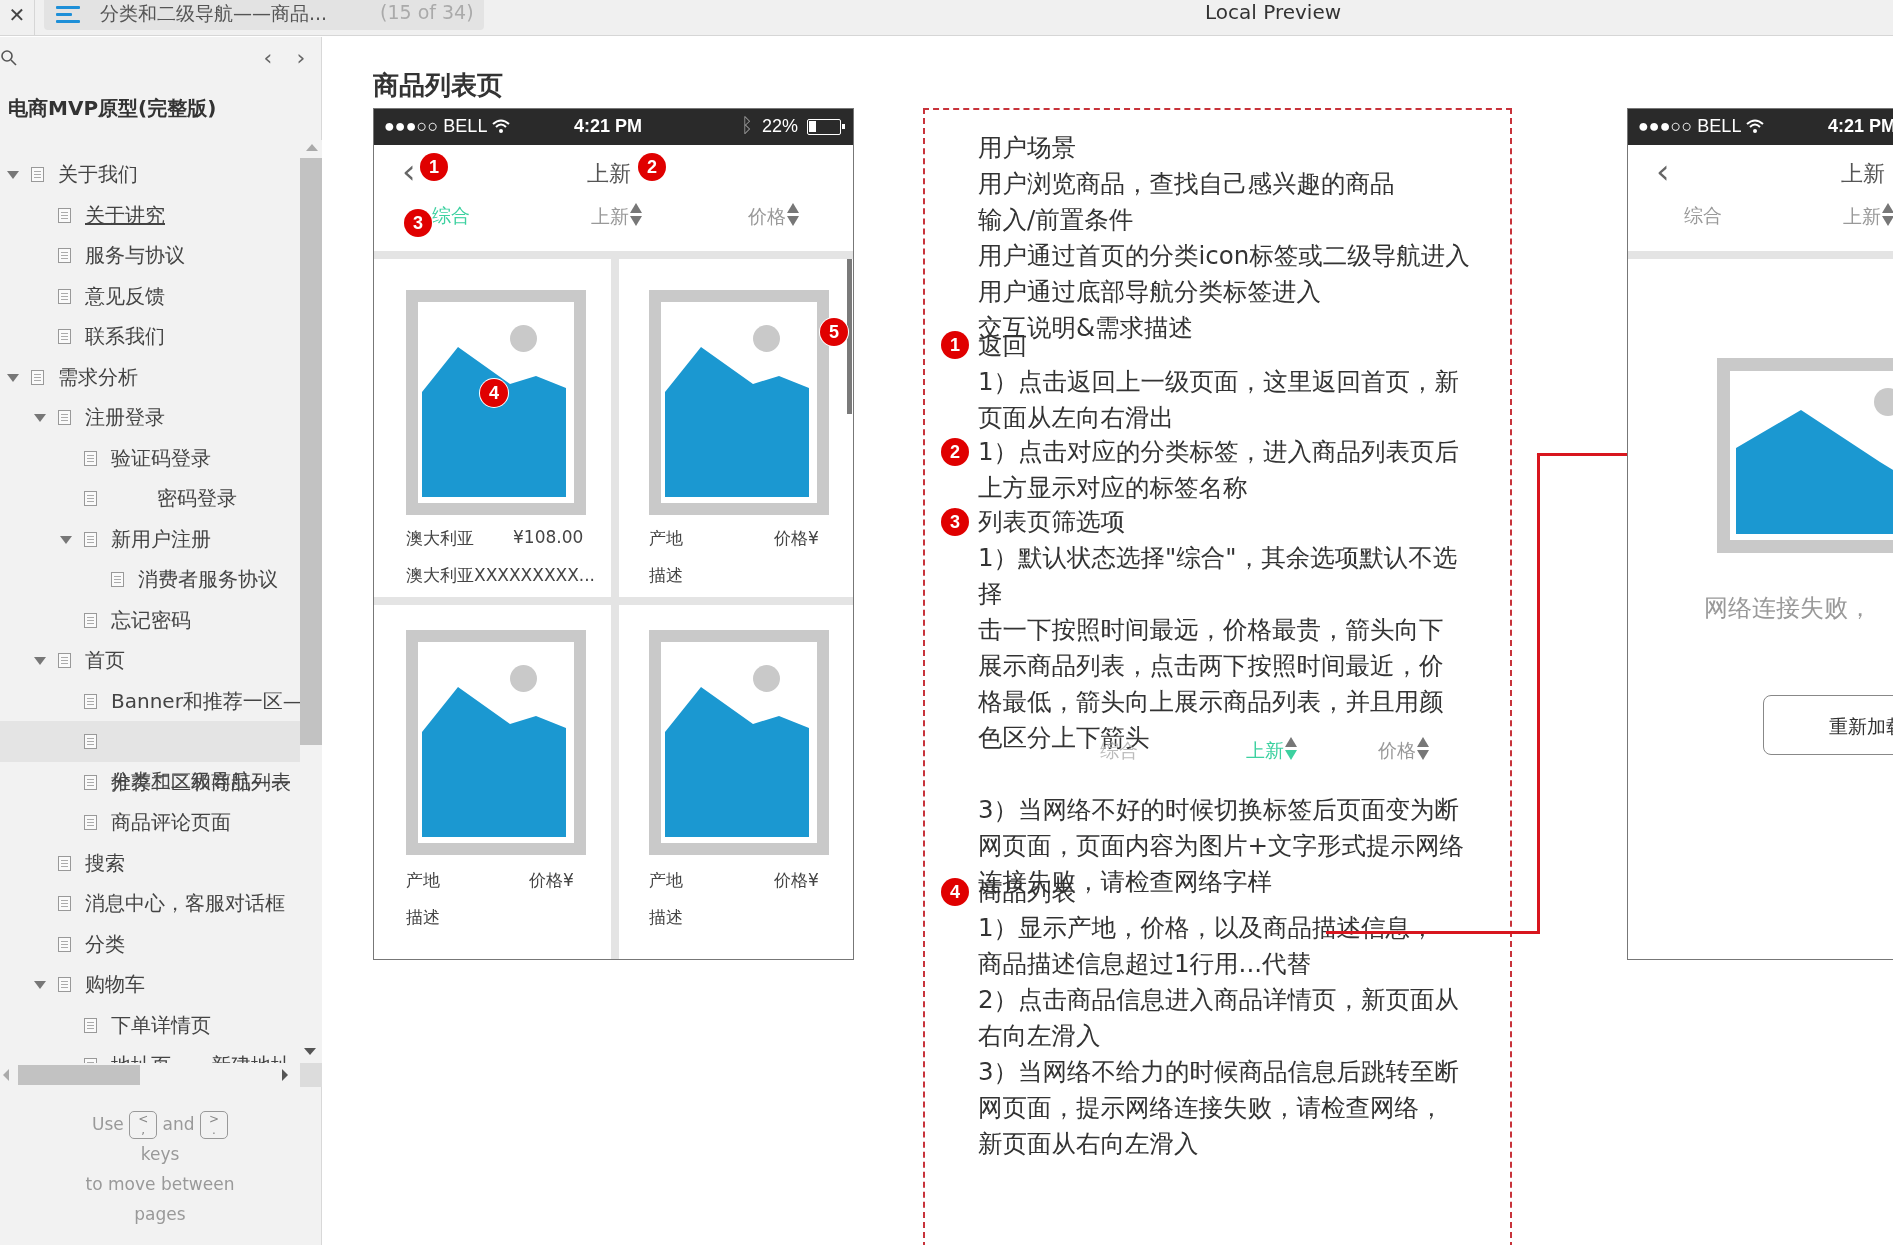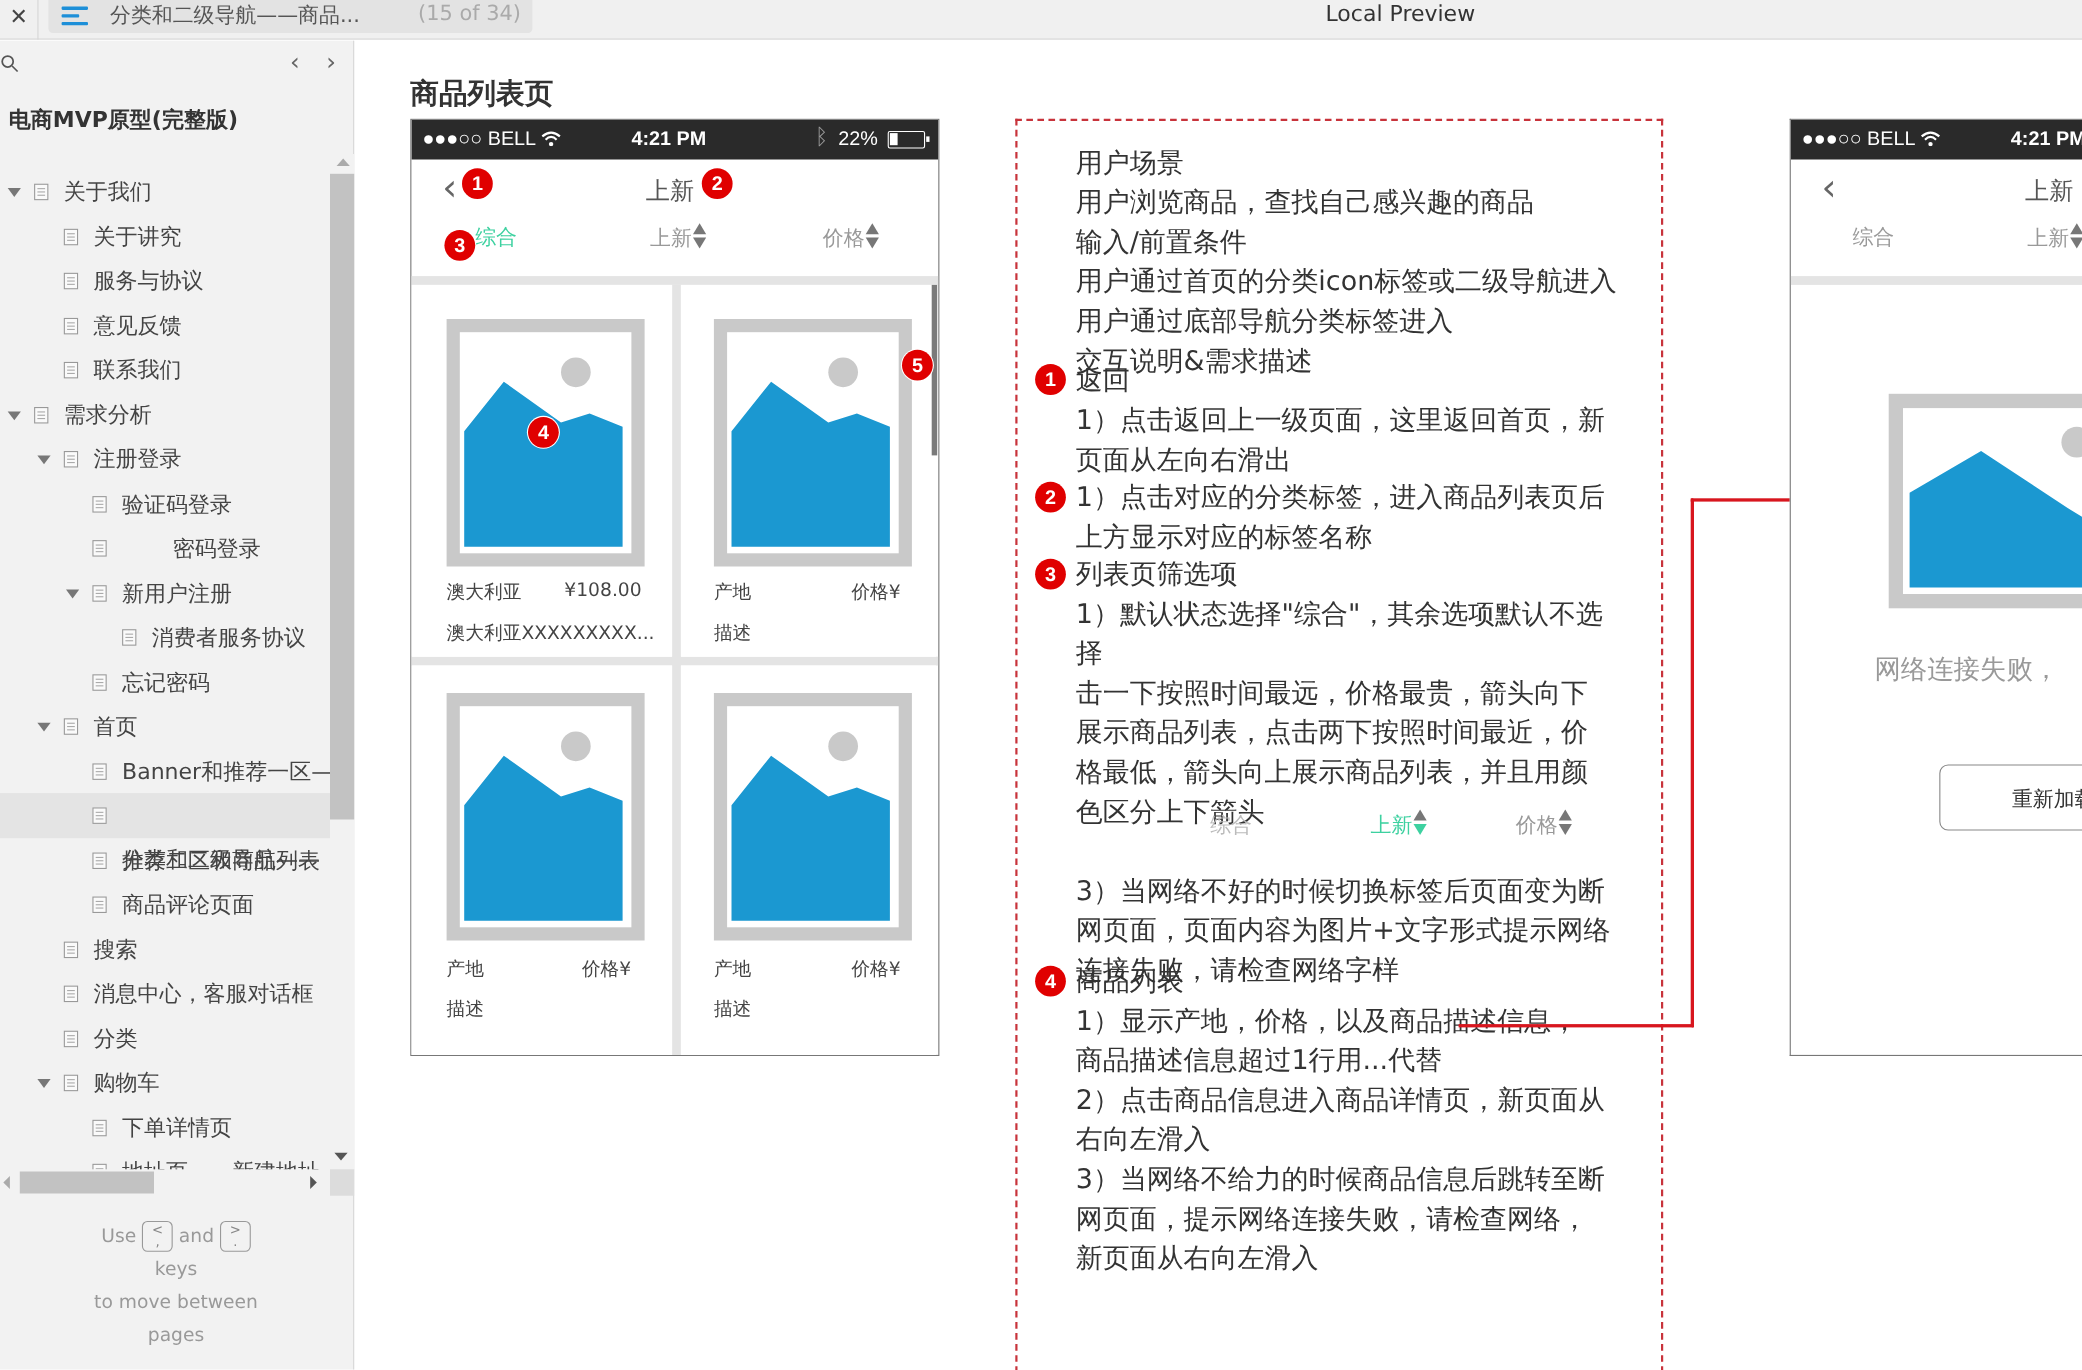--- a/index.html
+++ b/index.html
@@ -136,21 +136,21 @@
   <div class="sb-project">电商MVP原型(完整版)</div>
 
   <div class="tree" id="tree">
       <div class="tree-item">
         <span class="tw" style="left: 7px;"></span>
         <span class="doc" style="left: 31px;"></span>
         <span class="lbl" style="left: 58px;">关于我们</span>
       </div>
       <div class="tree-item">
         <span class="doc" style="left: 58px;"></span>
-        <span class="lbl" style="left: 85px;">关于讲究</span>
+        <span class="lbl" style="left: 85px; text-decoration: underline;">关于讲究</span>
       </div>
       <div class="tree-item">
         <span class="doc" style="left: 58px;"></span>
         <span class="lbl" style="left: 85px;">服务与协议</span>
       </div>
       <div class="tree-item">
         <span class="doc" style="left: 58px;"></span>
         <span class="lbl" style="left: 85px;">意见反馈</span>
       </div>
       <div class="tree-item">

